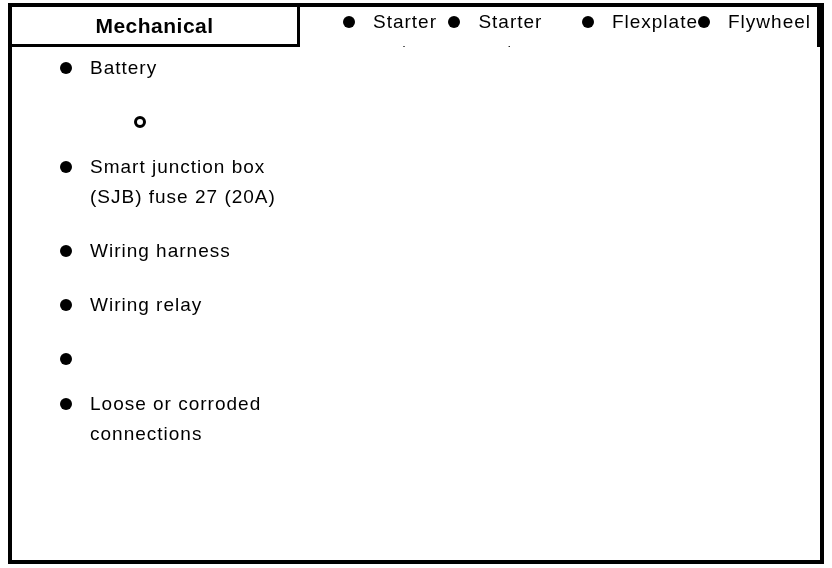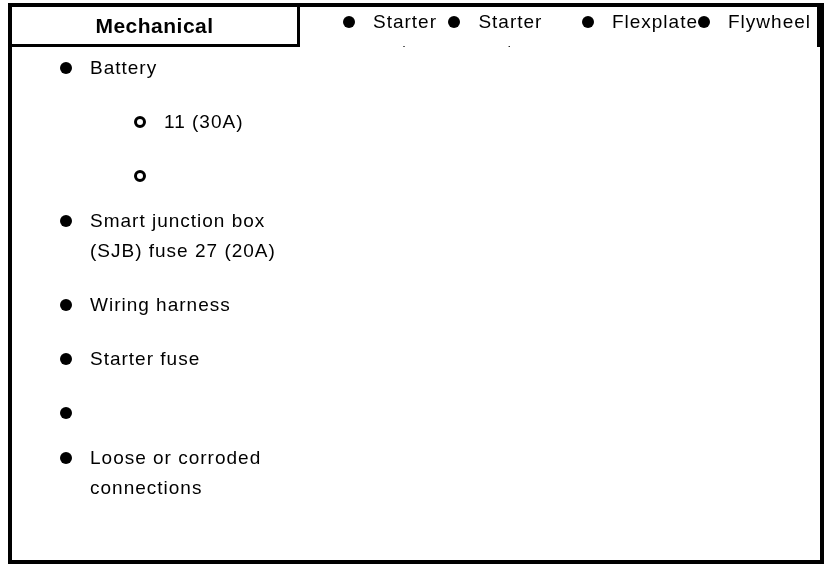--- a/index.html
+++ b/index.html
@@ -112,36 +112,32 @@
         </div>
       </div>
 
     <div class="cell body-right" id="col-electrical">
         <div class="li">
           <span class="bullet"></span>
           <span class="text">Battery</span>
         </div>
         <div class="li sub">
           <span class="bullet hollow"></span>
-          <span class="text">11 (30A)</span>
-        </div>
-        <div class="li sub">
-          <span class="bullet hollow"></span>
         </div>
         <div class="li">
           <span class="bullet"></span>
           <span class="text">Smart junction box (SJB) fuse 27 (20A)</span>
         </div>
         <div class="li">
           <span class="bullet"></span>
           <span class="text">Wiring harness</span>
         </div>
         <div class="li">
           <span class="bullet"></span>
-          <span class="text">Starter fuse</span>
+          <span class="text">Wiring relay</span>
         </div>
         <div class="li">
           <span class="bullet"></span>
         </div>
         <div class="li">
           <span class="bullet"></span>
           <span class="text">Loose or corroded connections</span>
         </div>
       </div>
 

